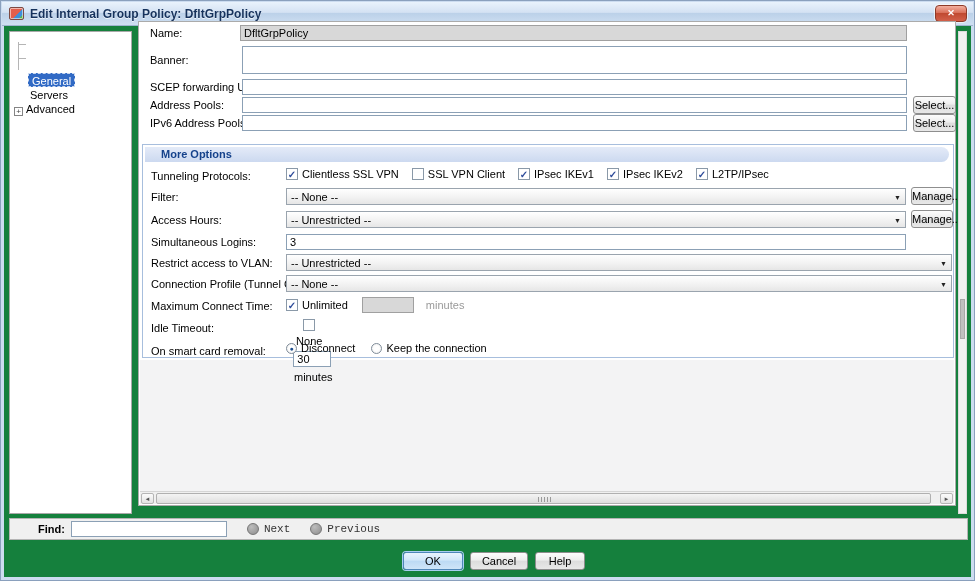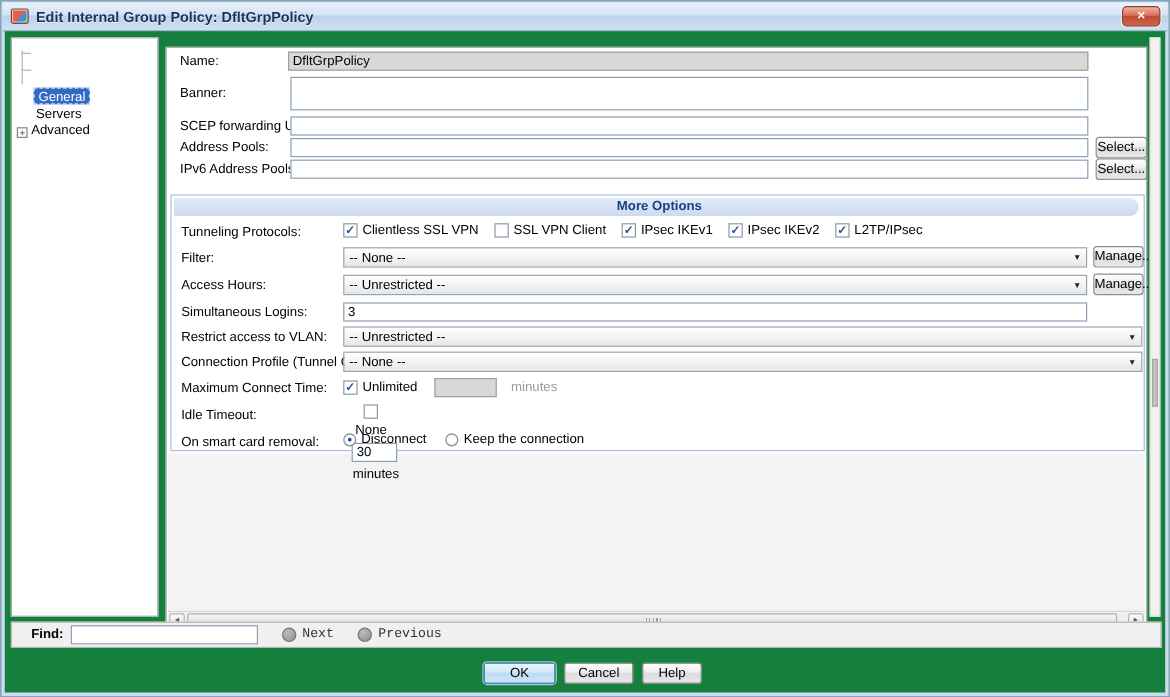--- a/index.html
+++ b/index.html
@@ -11,45 +11,45 @@
   .title-text { color:#16325c; font-weight:bold; font-size:12px; margin-left:6px; text-shadow:0 1px 0 rgba(255,255,255,.7); }
   .app-icon { width:15px; height:13px; border-radius:2px; background:linear-gradient(135deg,#e25f4c 0 55%, #3f8fd6 55% 80%, #57b64f 80%); border:1px solid #7d4a43; box-shadow: inset 0 0 0 1px rgba(255,255,255,.55); }
   .close-btn { position:absolute; right:7px; top:4px; width:32px; height:17px; border-radius:4px;
     background:linear-gradient(#f3b0a0, #d9705a 45%, #c04a31 50%, #d2604a); border:1px solid #8e3a28;
     box-shadow:0 0 0 1px rgba(255,255,255,.6); color:#fff; font-size:9px; font-weight:bold; text-align:center; line-height:15px; cursor:default; }
   .tree-panel { position:absolute; left:8px; top:30px; width:123px; height:483px; background:#fff; border:1px solid #a9a9a9; }
   .tree-item { position:absolute; height:14px; line-height:14px; white-space:nowrap;margin-top:36px; }
   .tree-sel { background:#316ac5; color:#fff; padding:0 3px; border:1px dashed rgba(255,255,255,.75); }
   .tree-line { position:absolute; background:#b5b5b5; }
   .expander { display:inline-block; width:9px; height:9px; border:1px solid #848484; background:#fff; font-size:8px; line-height:7px; text-align:center; color:#444; margin-right:3px; vertical-align:-1px; }
-  .content-panel { position:absolute; left:137px; top:38px; width:818px; height:485px; background:#fff; border:1px solid #ababab; }
+  .content-panel { position:absolute; left:137px; top:20px; width:818px; height:485px; background:#fff; border:1px solid #ababab; }
   .below-area { position:absolute; left:1px; right:1px; top:338px; bottom:14px; background:#f3f3f4; }
   .lbl { position:absolute; white-space:nowrap; }
   .txt-input { position:absolute; height:16px; border:1px solid #8ba0b5; background:#fff; font-family:"Liberation Sans",sans-serif; font-size:11px; padding:0 3px; }
   .txt-input:disabled { background:#d8d8d8; color:#000; border-color:#a0a0a0; }
   .btn { position:absolute; height:18px; background:linear-gradient(#fdfdfd,#eeeeee 45%,#dcdcdc 50%,#e8e8e8); border:1px solid #8e8e8e; border-radius:3px; font-family:"Liberation Sans",sans-serif; font-size:11px; text-align:center; padding:0; }
   .group-box { position:absolute; left:3px; top:122px; width:812px; height:214px; border:1px solid #a7bedd; background:#fff; }
   .group-header { position:absolute; left:2px; right:4px; top:2px; height:15px; border-radius:0 8px 8px 0;
-    background:linear-gradient(#e4ebf8,#ccd9f0); color:#15428b; font-weight:bold; line-height:15px; padding-left:5px;text-align:center; }
+    background:linear-gradient(#e4ebf8,#ccd9f0); color:#15428b; font-weight:bold; line-height:15px; padding-left:16px; }
   .dropdown { position:absolute; height:17px; background:linear-gradient(#ffffff,#f1f1f1 60%,#e6e6e6); border:1px solid #9aa4ae; display:flex; align-items:center; padding:0 4px; }
   .dd-arrow { position:absolute; right:4px; top:5px; font-size:7px; color:#222; }
   .checkbox { display:inline-block; width:12px; height:12px; background:#fff; border:1px solid #8a99a8; text-align:center; line-height:11px; font-size:10px; font-weight:bold; color:#2d4b9a; vertical-align:-2px; }
   .radio { display:inline-block; width:11px; height:11px; border-radius:50%; background:radial-gradient(#ffffff 40%, #e9e9e9); border:1px solid #7f8c99; text-align:center; line-height:10px; font-size:7px; color:#1f4f8f; vertical-align:-2px; }
   .ctl-row { position:absolute; left:143px; display:flex; align-items:center; gap:4px; white-space:nowrap; }
   .cb-group { gap:0; }
   .cb-item { display:flex; align-items:center; gap:4px; margin-right:13px; }
   .muted { color:#9a9a9a; }
   .hscroll { position:absolute; left:1px; right:1px; bottom:1px; height:13px; background:#f0f0f0; border-top:1px solid #d5d5d5; }
   .scroll-arrow { position:absolute; top:1px; width:13px; height:11px; background:linear-gradient(#fbfbfb,#e3e3e3); border:1px solid #b5b5b5; border-radius:2px; font-size:6px; text-align:center; line-height:10px; color:#555; }
   .hthumb { position:absolute; left:16px; top:1px; width:775px; height:11px; background:linear-gradient(#f4f4f4,#dedede); border:1px solid #b0b0b0; border-radius:2px; }
   .grip { position:absolute; left:50%; top:3px; width:13px; height:5px; margin-left:-6px;
     background:repeating-linear-gradient(90deg, #9a9a9a 0 1px, transparent 1px 3px); }
   .vscroll { position:absolute; left:957px; top:30px; width:9px; height:483px; background:#f1f1f1; border:1px solid #dcdcdc; }
   .vthumb { position:absolute; left:1px; width:5px; top:267px; height:40px; background:#c0c0c0; border:1px solid #a8a8a8; }
-  .find-bar { position:absolute; left:8px; top:517px; width:959px; height:22px; background:#f0f0f0; border:1px solid #b4b4b4; display:flex; align-items:center; padding-left:16px; gap:6px; }
+  .find-bar { position:absolute; left:8px; top:517px; width:959px; height:22px; background:#f0f0f0; border:1px solid #b4b4b4; display:flex; align-items:center; padding-left:28px; gap:6px; }
   .find-input { width:156px; height:16px; border:1px solid #8ba0b5; background:#fff; font-family:"Liberation Sans",sans-serif; font-size:11px; }
   .nav-btn { display:flex; align-items:center; gap:5px; margin-left:14px; background:none; border:none; font-family:Liberation Mono, monospace; font-size:11px; color:#333; }
   .nav-circle { width:12px; height:12px; border-radius:50%; background:radial-gradient(circle at 35% 30%, #bdbdbd, #8d8d8d); border:1px solid #767676; }
   .footer-btn { position:absolute; top:551px; height:18px; background:linear-gradient(#fdfdfd,#eeeeee 45%,#dcdcdc 50%,#e8e8e8); border:1px solid #8e8e8e; border-radius:3px; font-family:"Liberation Sans",sans-serif; font-size:11px; }
   .ok { left:402px; width:60px; background:linear-gradient(#e9f4fd,#d2e7f9 45%,#bcdaf4 50%,#cfe5f8); border:1px solid #4f87b8; box-shadow:0 0 0 1px #a8cdf0; }
   .cancel { left:469px; width:58px; }
   .help { left:534px; width:50px; }
 </style>
 </head>
 <body>

